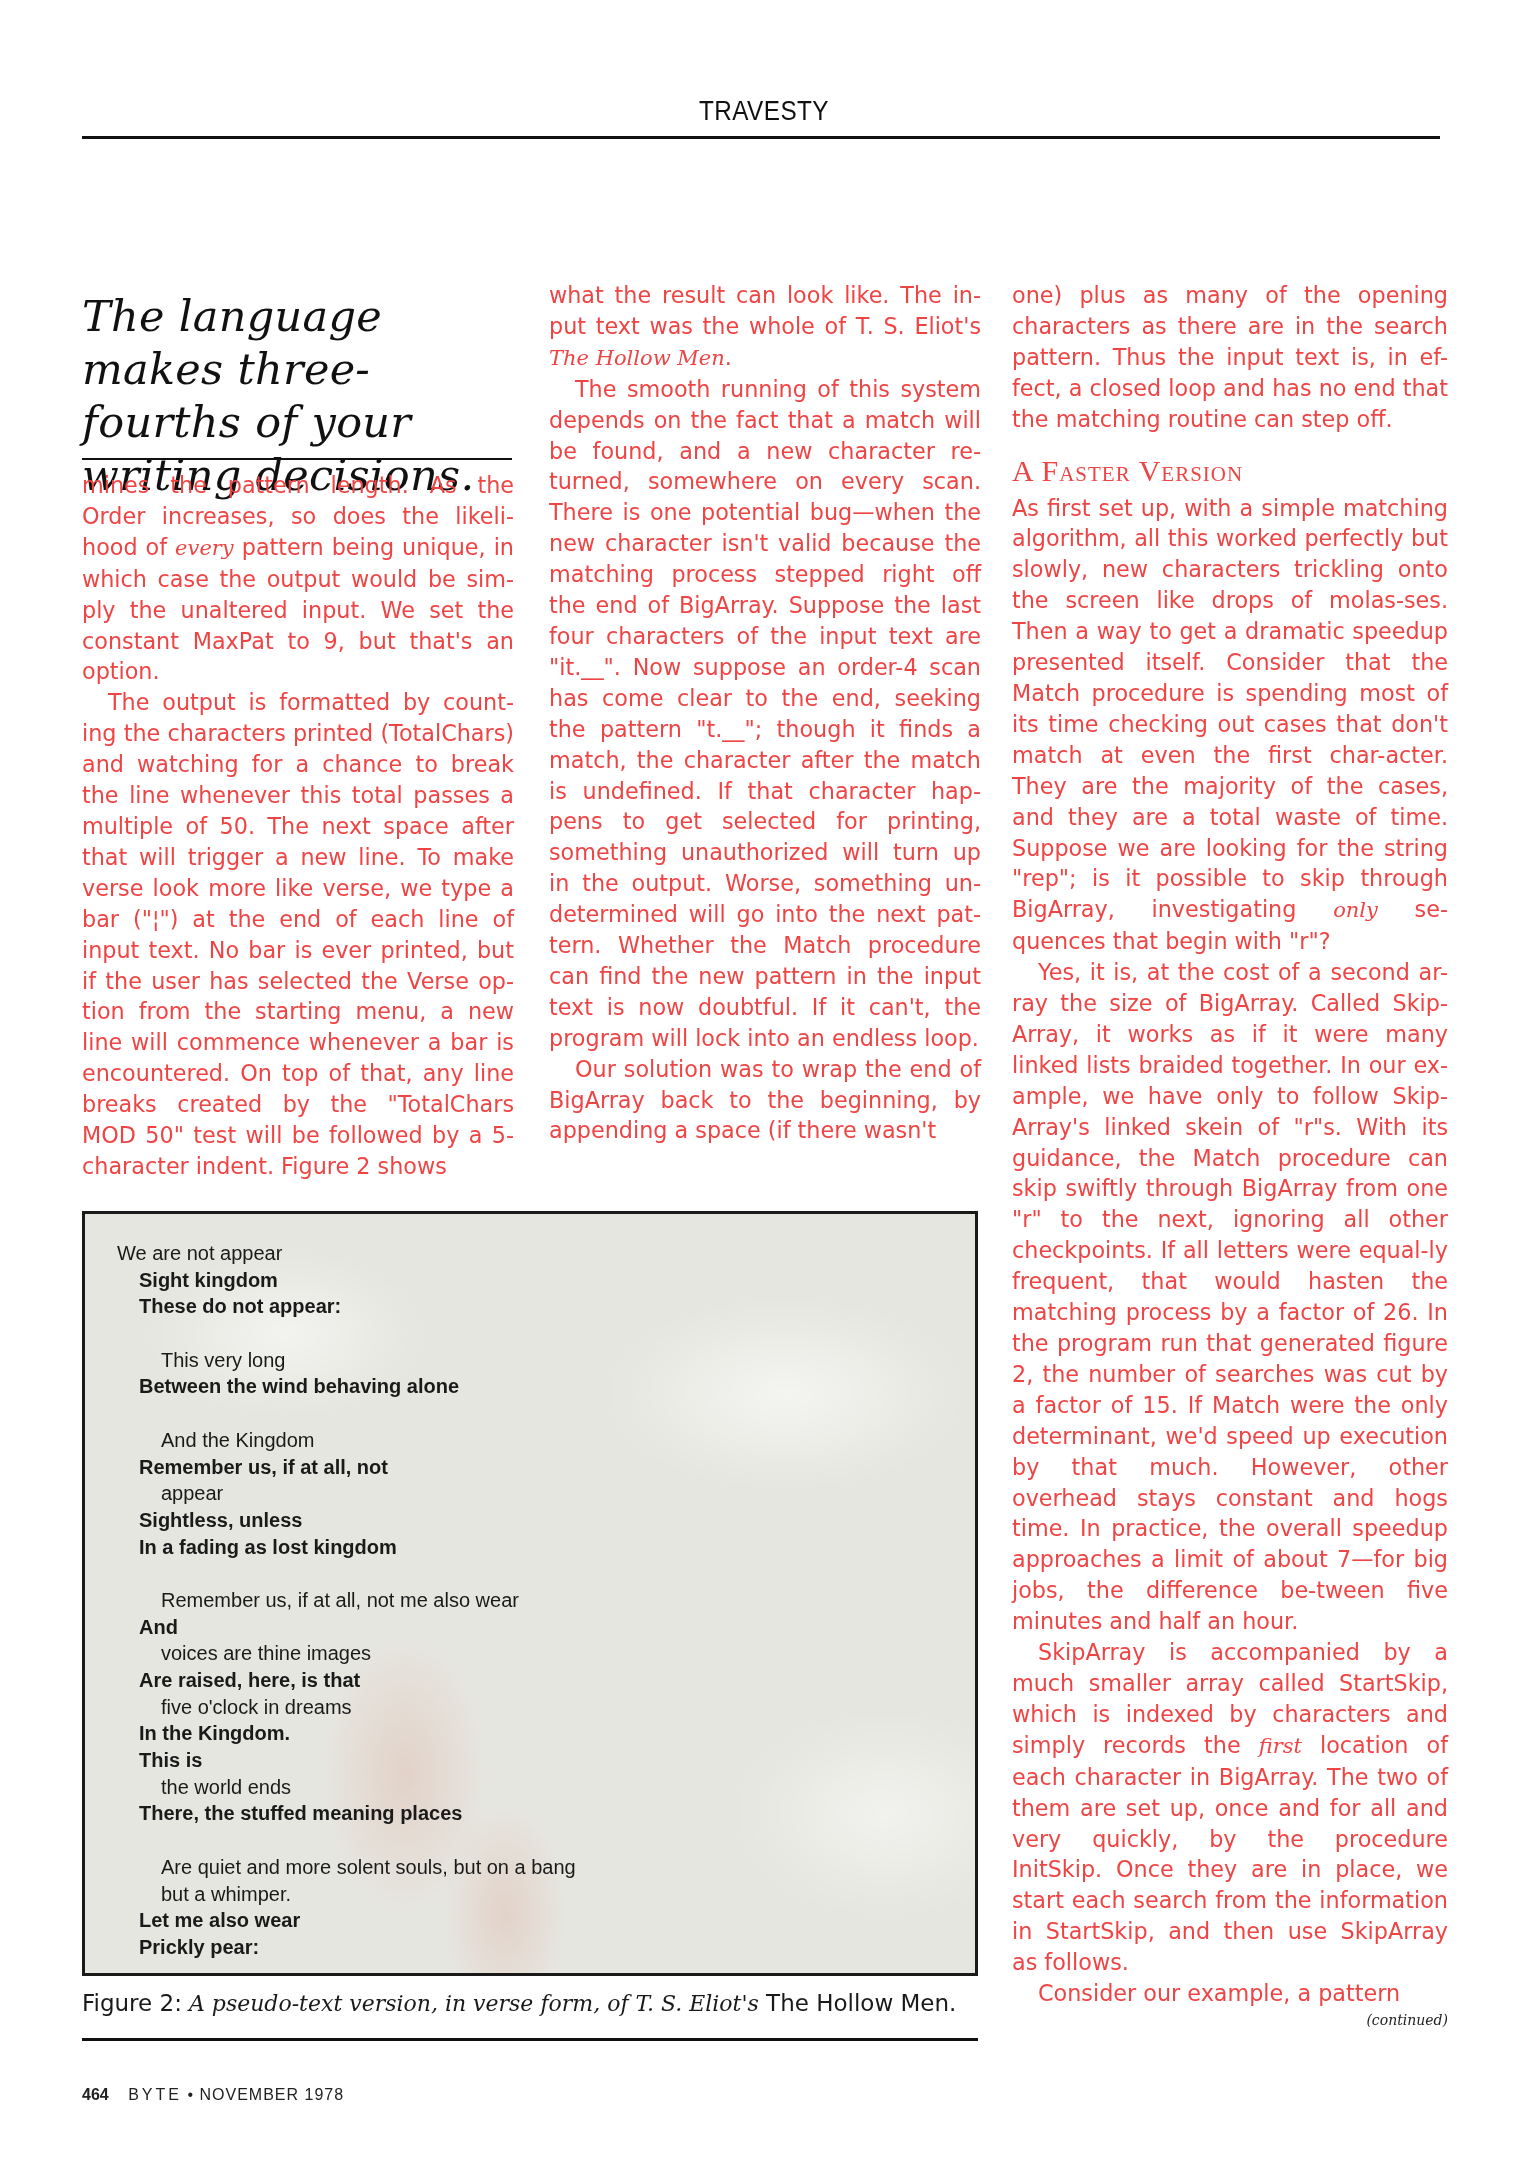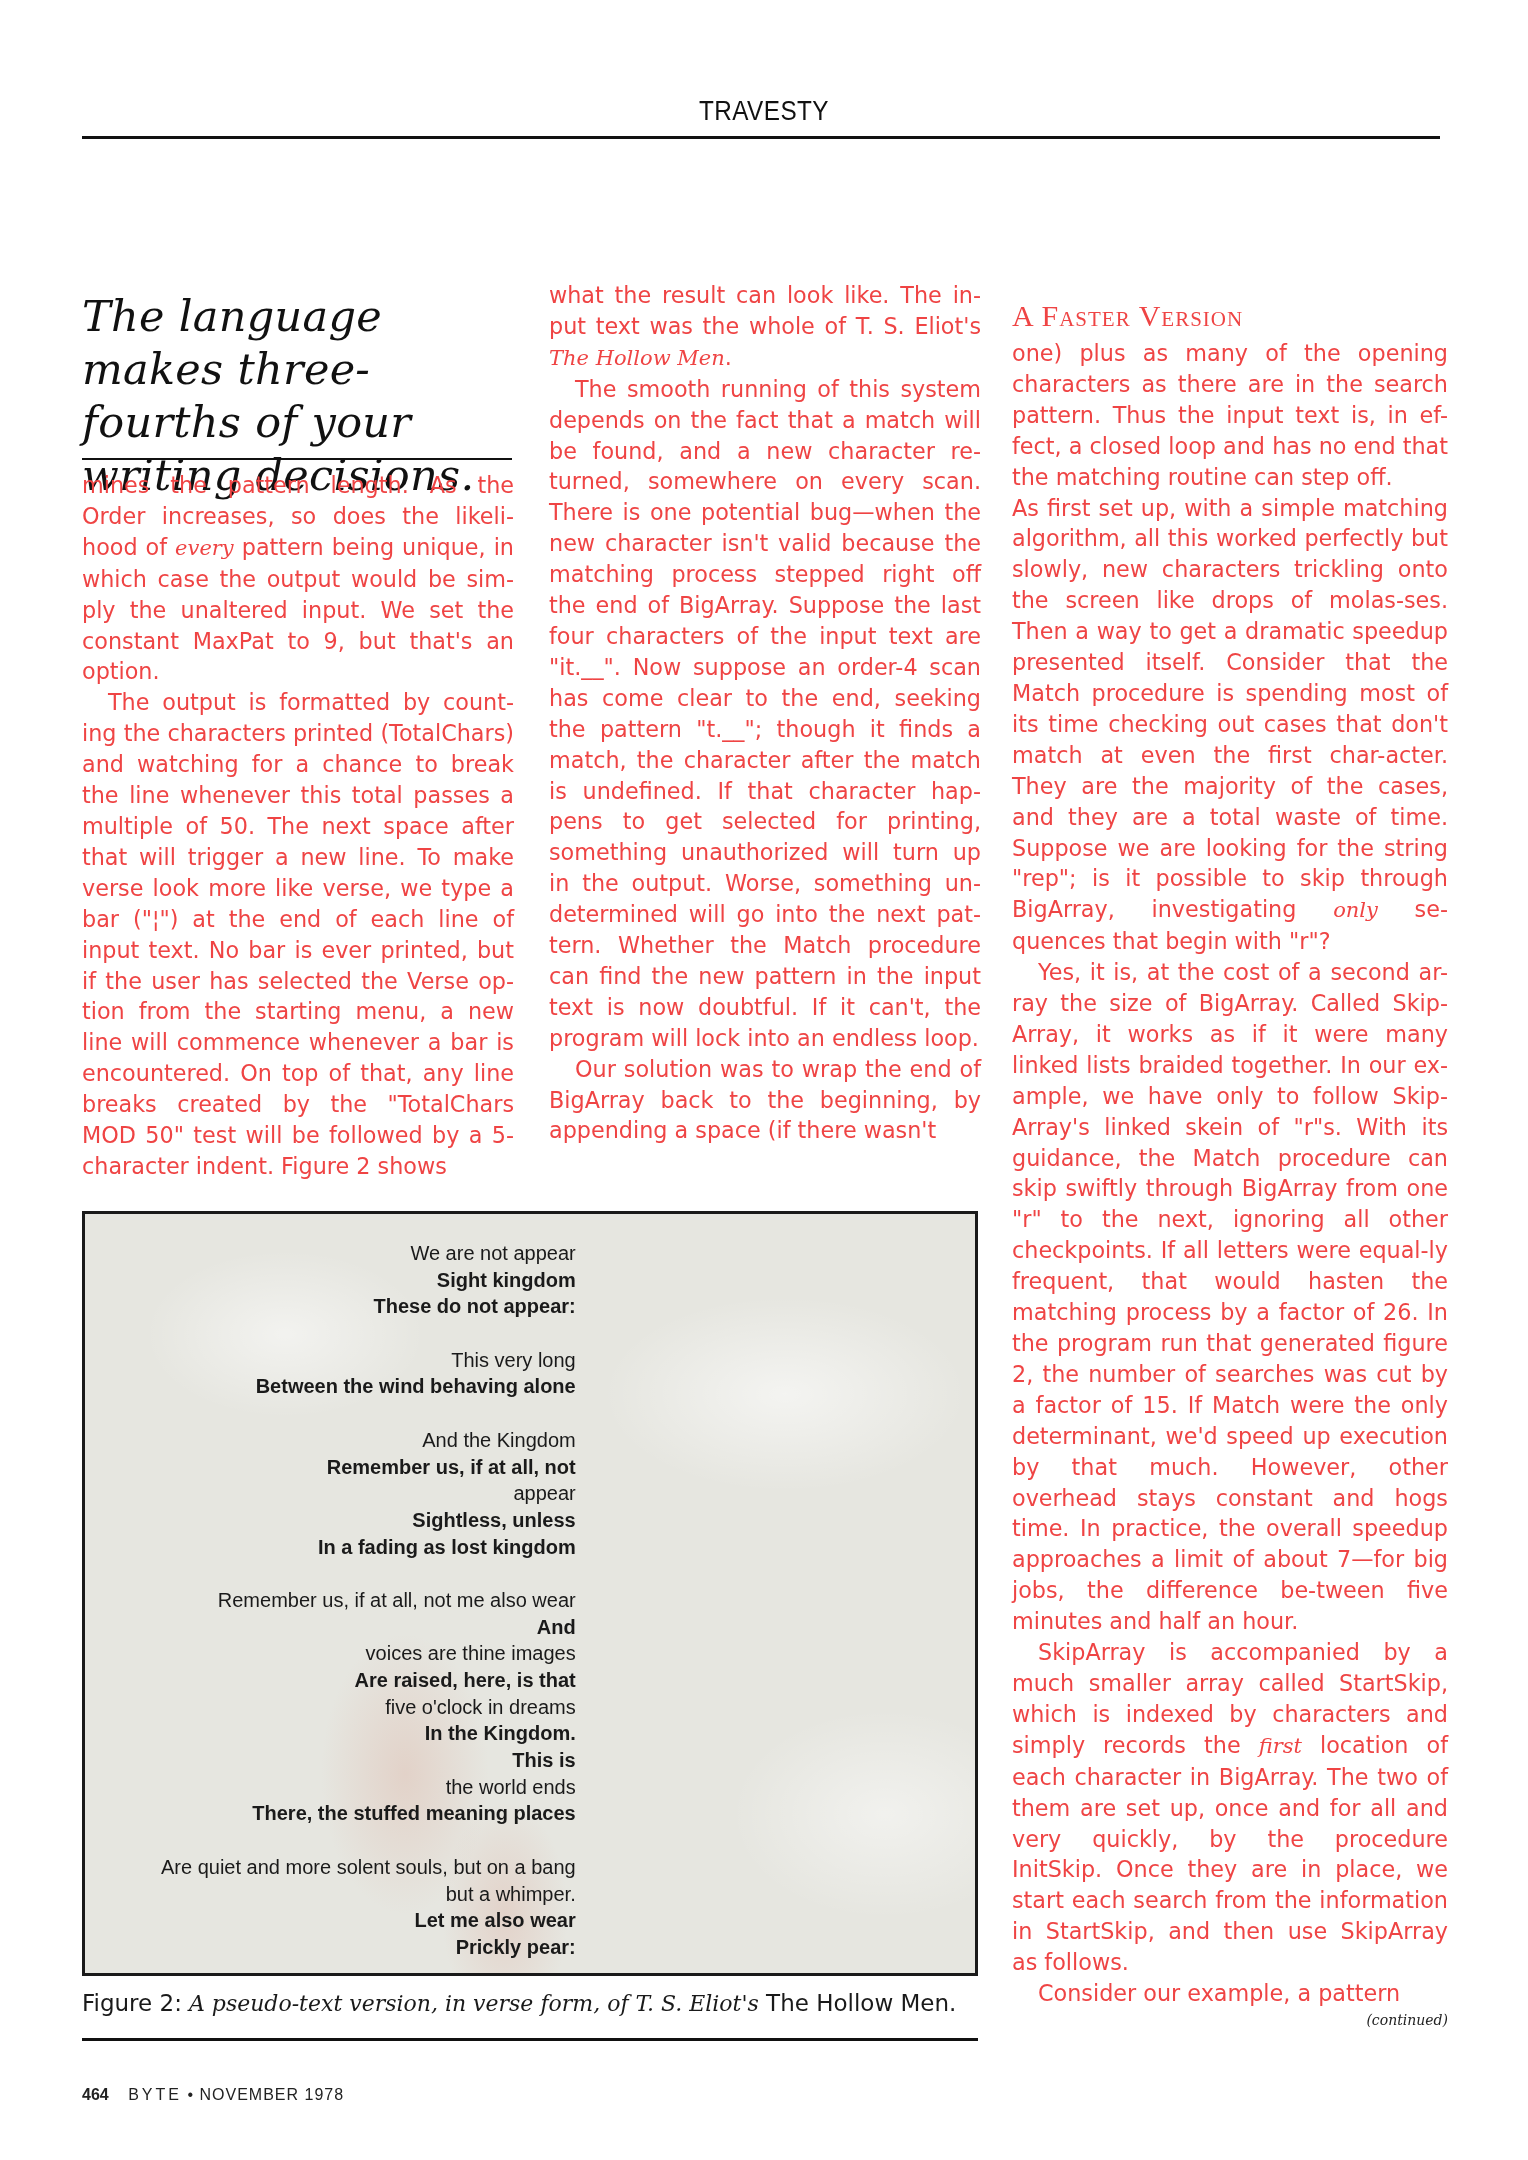--- a/index.html
+++ b/index.html
@@ -45,21 +45,20 @@
   #figure-box {
     position: absolute; left: 82px; top: 1211px; width: 896px; height: 765px;
     border: 3px solid #1a1a1a; box-sizing: border-box;
     background:
       radial-gradient(ellipse 120px 200px at 320px 560px, rgba(214,150,130,0.25), transparent 70%),
       radial-gradient(ellipse 90px 160px at 420px 700px, rgba(214,140,120,0.22), transparent 70%),
       radial-gradient(ellipse 260px 140px at 700px 180px, rgba(255,255,255,0.55), transparent 70%),
       radial-gradient(ellipse 200px 120px at 200px 120px, rgba(255,255,255,0.5), transparent 70%),
       radial-gradient(ellipse 220px 150px at 800px 600px, rgba(255,255,255,0.45), transparent 70%),
       #e6e6e0;
-    text-align: right;
   }
   #verse {
     position: absolute; left: 32px; top: 26px;
     font-family: "Liberation Sans", sans-serif; font-size: 20px; line-height: 26.7px; color: #1a1a1a;
     white-space: pre;
   }
   .vline { display: block; height: 26.7px; }
   .vline.i1 { padding-left: 22px; font-weight: bold; }
   .vline.i2 { padding-left: 44px; }
 
@@ -96,24 +95,24 @@
 <div class="col" id="col1">
     <p><span>mines the pattern length. As the Order increases, so does the likeli-hood of </span><em>every</em><span> pattern being unique, in which case the output would be sim-ply the unaltered input. We set the constant MaxPat to 9, but that's an option.</span></p>
     <p class="ind"><span>The output is formatted by count-ing the characters printed (TotalChars) and watching for a chance to break the line whenever this total passes a multiple of 50. The next space after that will trigger a new line. To make verse look more like verse, we type a bar ("¦") at the end of each line of input text. No bar is ever printed, but if the user has selected the Verse op-tion from the starting menu, a new line will commence whenever a bar is encountered. On top of that, any line breaks created by the "TotalChars MOD 50" test will be followed by a 5-character indent. Figure 2 shows</span></p>
   </div>
 <div class="col" id="col2">
     <p><span>what the result can look like. The in-put text was the whole of T. S. Eliot's </span><em>The Hollow Men</em><span>.</span></p>
     <p class="ind"><span>The smooth running of this system depends on the fact that a match will be found, and a new character re-turned, somewhere on every scan. There is one potential bug—when the new character isn't valid because the matching process stepped right off the end of BigArray. Suppose the last four characters of the input text are "it.__". Now suppose an order-4 scan has come clear to the end, seeking the pattern "t.__"; though it finds a match, the character after the match is undefined. If that character hap-pens to get selected for printing, something unauthorized will turn up in the output. Worse, something un-determined will go into the next pat-tern. Whether the Match procedure can find the new pattern in the input text is now doubtful. If it can't, the program will lock into an endless loop.</span></p>
     <p class="ind"><span>Our solution was to wrap the end of BigArray back to the beginning, by appending a space (if there wasn't</span></p>
   </div>
 <div class="col" id="col3">
-  <div id="section-heading">A Faster Version</div>
   <div id="col3-intro">
       <p><span>one) plus as many of the opening characters as there are in the search pattern. Thus the input text is, in ef-fect, a closed loop and has no end that the matching routine can step off.</span></p>
     </div>
+  <div id="section-heading">A Faster Version</div>
   <div id="col3-body">
       <p><span>As first set up, with a simple matching algorithm, all this worked perfectly but slowly, new characters trickling onto the screen like drops of molas-ses. Then a way to get a dramatic speedup presented itself. Consider that the Match procedure is spending most of its time checking out cases that don't match at even the first char-acter. They are the majority of the cases, and they are a total waste of time. Suppose we are looking for the string "rep"; is it possible to skip through BigArray, investigating </span><em>only</em><span> se-quences that begin with "r"?</span></p>
       <p class="ind"><span>Yes, it is, at the cost of a second ar-ray the size of BigArray. Called Skip-Array, it works as if it were many linked lists braided together. In our ex-ample, we have only to follow Skip-Array's linked skein of "r"s. With its guidance, the Match procedure can skip swiftly through BigArray from one "r" to the next, ignoring all other checkpoints. If all letters were equal-ly frequent, that would hasten the matching process by a factor of 26. In the program run that generated figure 2, the number of searches was cut by a factor of 15. If Match were the only determinant, we'd speed up execution by that much. However, other overhead stays constant and hogs time. In practice, the overall speedup approaches a limit of about 7—for big jobs, the difference be-tween five minutes and half an hour.</span></p>
       <p class="ind"><span>SkipArray is accompanied by a much smaller array called StartSkip, which is indexed by characters and simply records the </span><em>first</em><span> location of each character in BigArray. The two of them are set up, once and for all and very quickly, by the procedure InitSkip. Once they are in place, we start each search from the information in StartSkip, and then use SkipArray as follows.</span></p>
       <p class="ind"><span>Consider our example, a pattern</span></p>
     </div>
 </div>
 
 <div id="figure-box">
   <div id="verse"><span class="vline">We are not appear</span><span class="vline i1">Sight kingdom</span><span class="vline i1">These do not appear:</span><span class="vline i1"></span><span class="vline i2">This very long</span><span class="vline i1">Between the wind behaving alone</span><span class="vline i1"></span><span class="vline i2">And the Kingdom</span><span class="vline i1">Remember us, if at all, not</span><span class="vline i2">appear</span><span class="vline i1">Sightless, unless</span><span class="vline i1">In a fading as lost kingdom</span><span class="vline i1"></span><span class="vline i2">Remember us, if at all, not me also wear</span><span class="vline i1">And</span><span class="vline i2">voices are thine images</span><span class="vline i1">Are raised, here, is that</span><span class="vline i2">five o'clock in dreams</span><span class="vline i1">In the Kingdom.</span><span class="vline i1">This is</span><span class="vline i2">the world ends</span><span class="vline i1">There, the stuffed meaning places</span><span class="vline i1"></span><span class="vline i2">Are quiet and more solent souls, but on a bang</span><span class="vline i2">but a whimper.</span><span class="vline i1">Let me also wear</span><span class="vline i1">Prickly pear:</span></div>

